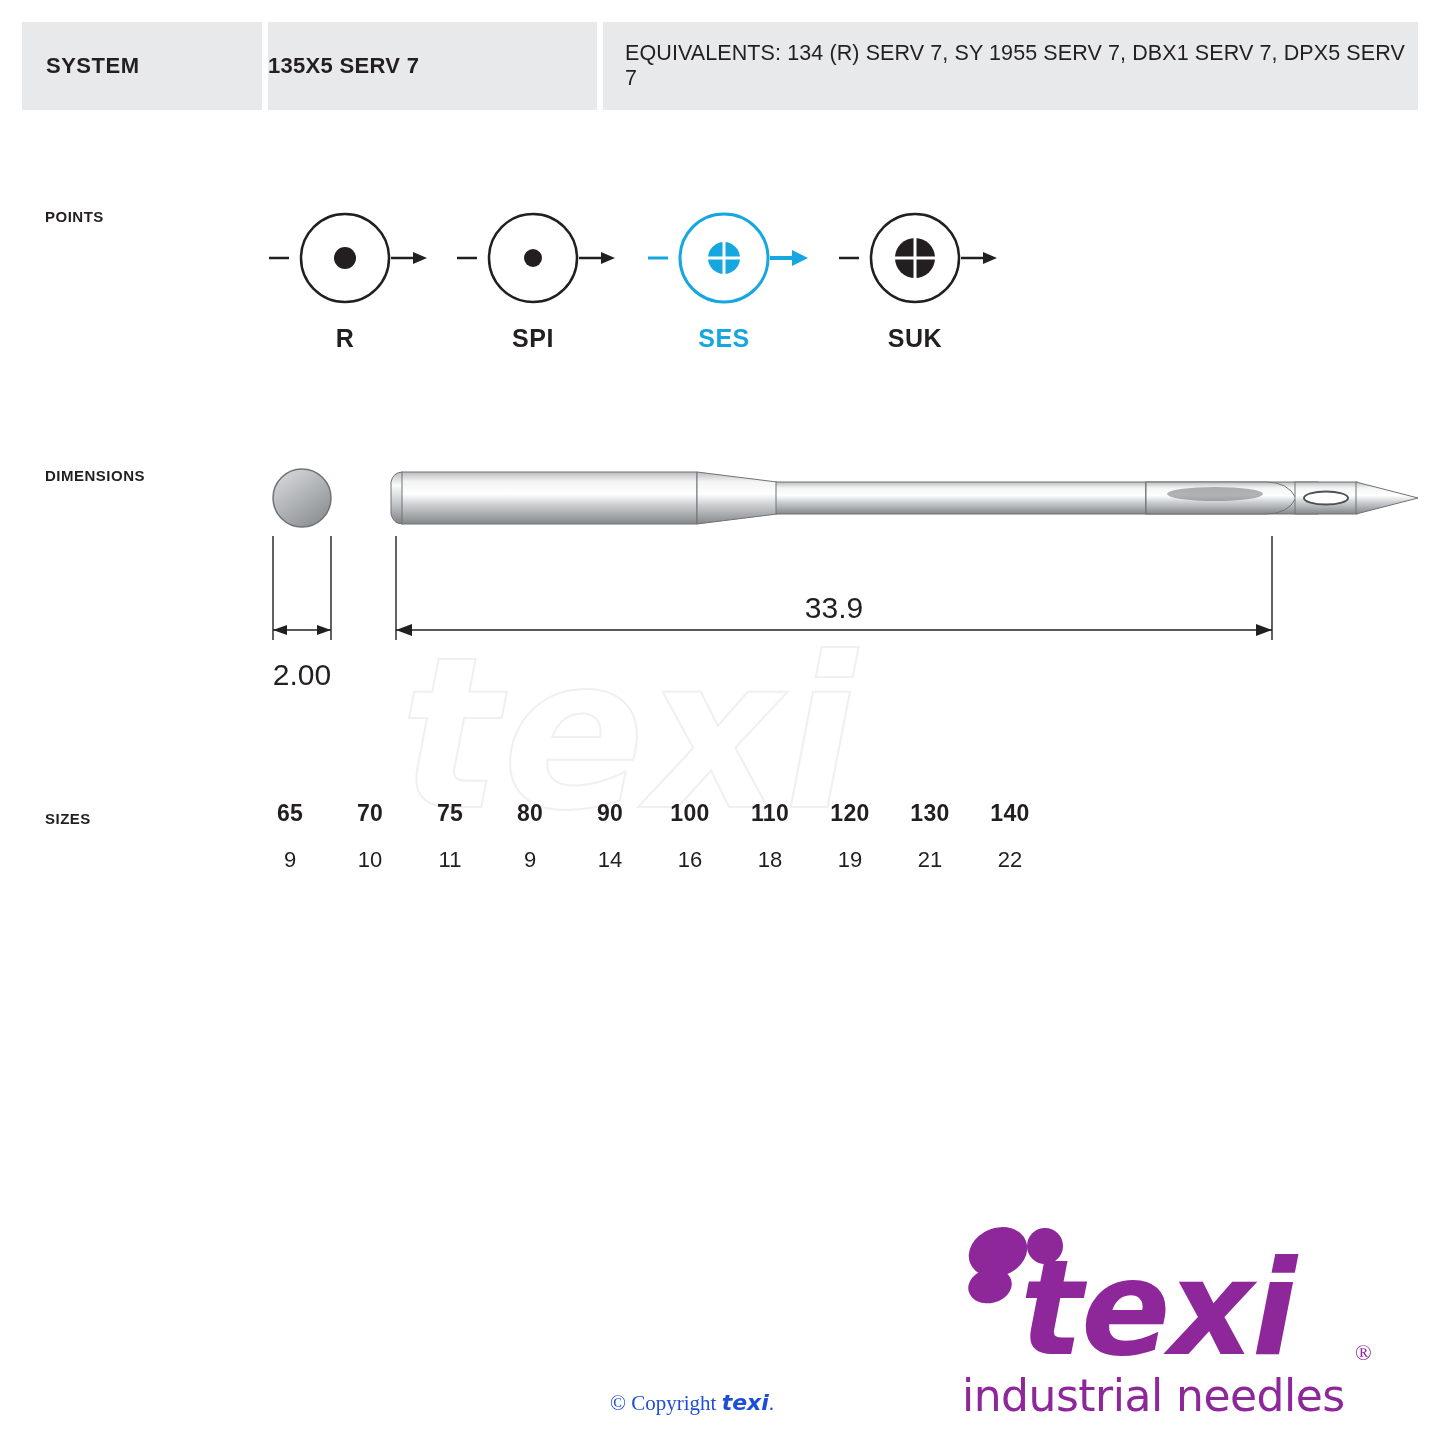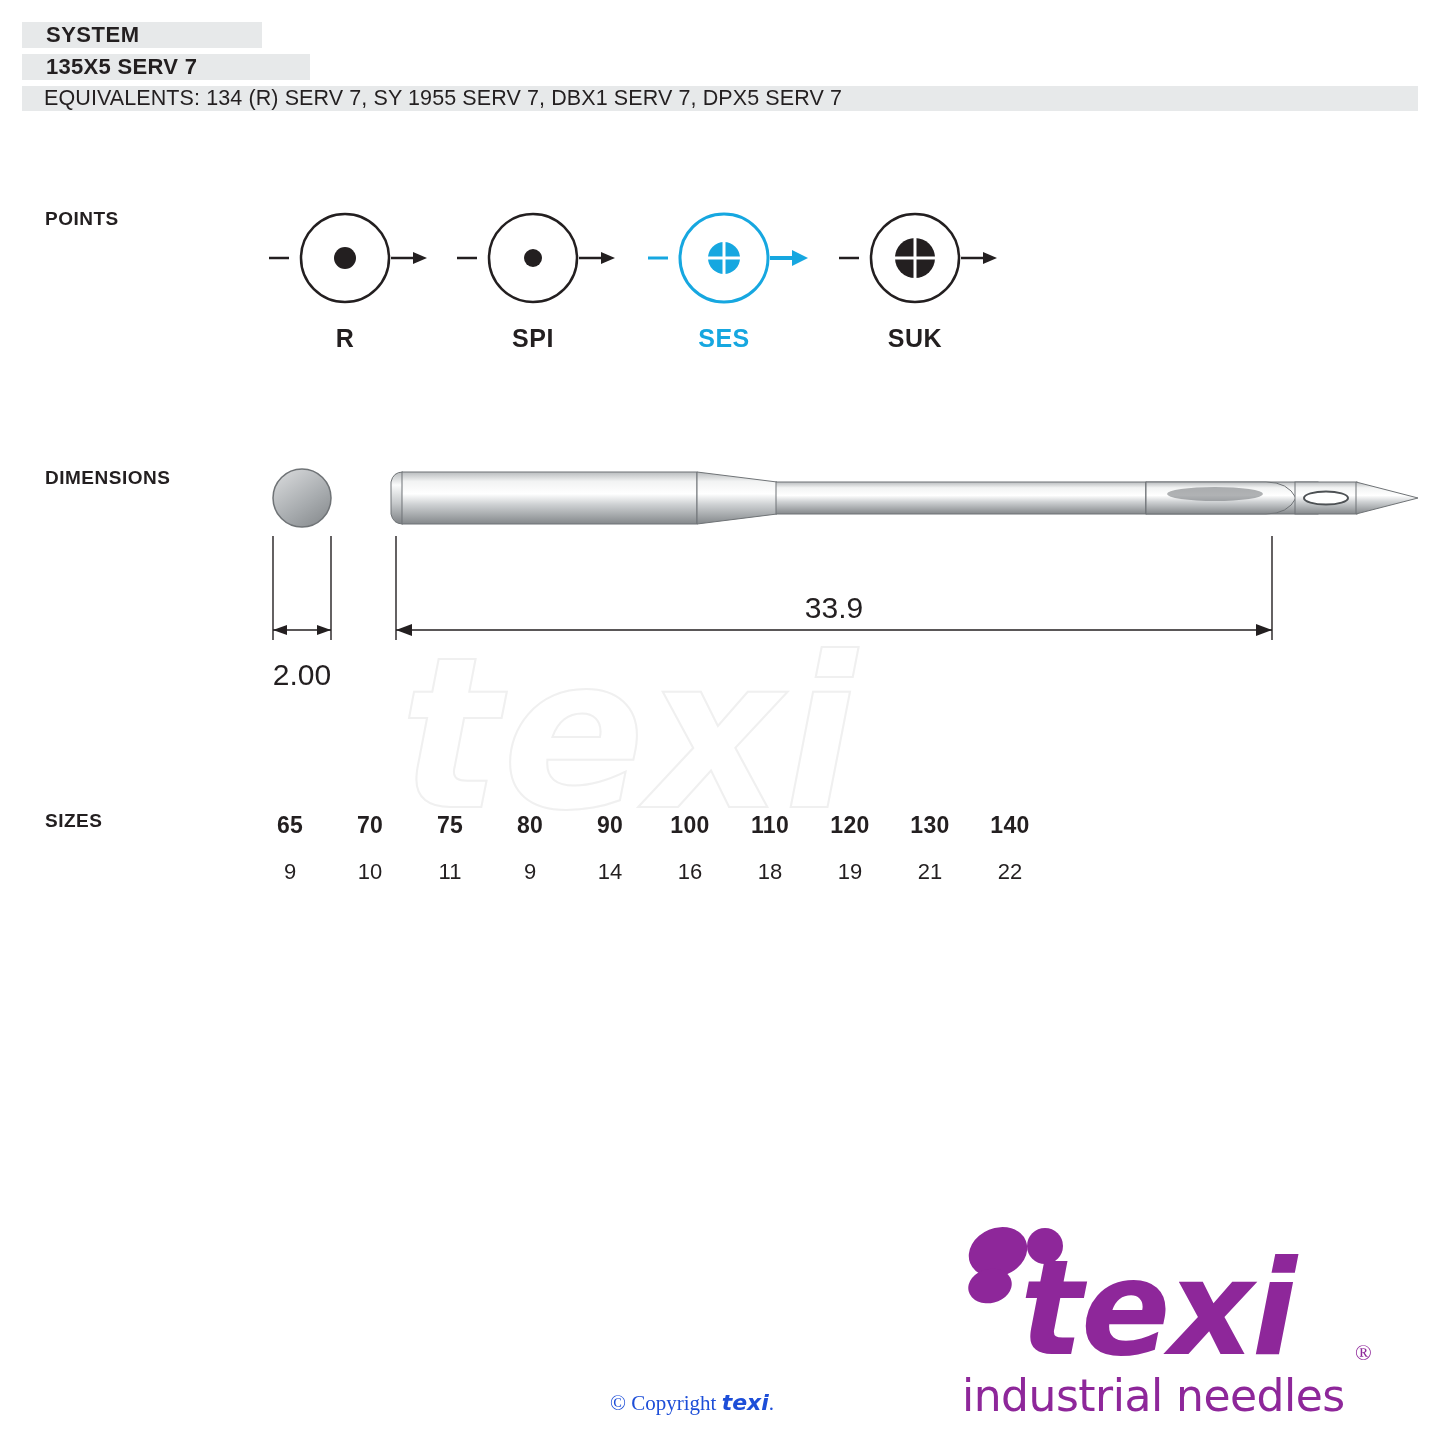--- a/index.html
+++ b/index.html
@@ -18,54 +18,52 @@
 
   
   .header-row {
     position: absolute;
     top: 22px;
     left: 22px;
     right: 22px;
     height: 88px;
     display: flex;
     gap: 6px;
-    flex-direction: column;
   }
   .hdr-cell {
     background: #e7e9ea;
     display: flex;
     align-items: center;
     box-sizing: border-box;
   }
   .hdr-system {
     width: 240px;
     padding-left: 24px;
     font-weight: bold;
     font-size: 22px;
     letter-spacing: .5px;
   }
   .hdr-code {
-    width: 288px;
-    padding-left: 24px;
+    width: 329px;
     font-weight: bold;
     font-size: 22px;
     letter-spacing: .3px;
   }
   .hdr-equiv {
     flex: 1;
     padding-left: 22px;
     font-size: 21.5px;
     letter-spacing: .1px;
   }
 
   
   .row-label {
     position: absolute;
     font-weight: bold;
-    font-size: 19px;
+    font-size: 15px;
     letter-spacing: .5px;
     color: #231f20;
   }
   #label-points { top: 208px; left: 45px; }
   #label-dimensions { top: 467px; left: 45px; }
   #label-sizes { top: 810px; left: 45px; }
 
   
   .points-wrap {
     position: absolute;
@@ -121,21 +119,20 @@
 
   
   .sizes-wrap {
     position: absolute;
     top: 800px;
     left: 250px;
     width: 820px;
   }
   .sizes-row {
     display: flex;
-    margin-top: 12px;
   }
   .size-cell {
     width: 80px;
     text-align: center;
   }
   .sizes-metric .size-cell {
     font-weight: bold;
     font-size: 23px;
     letter-spacing: .3px;
     color: #231f20;

